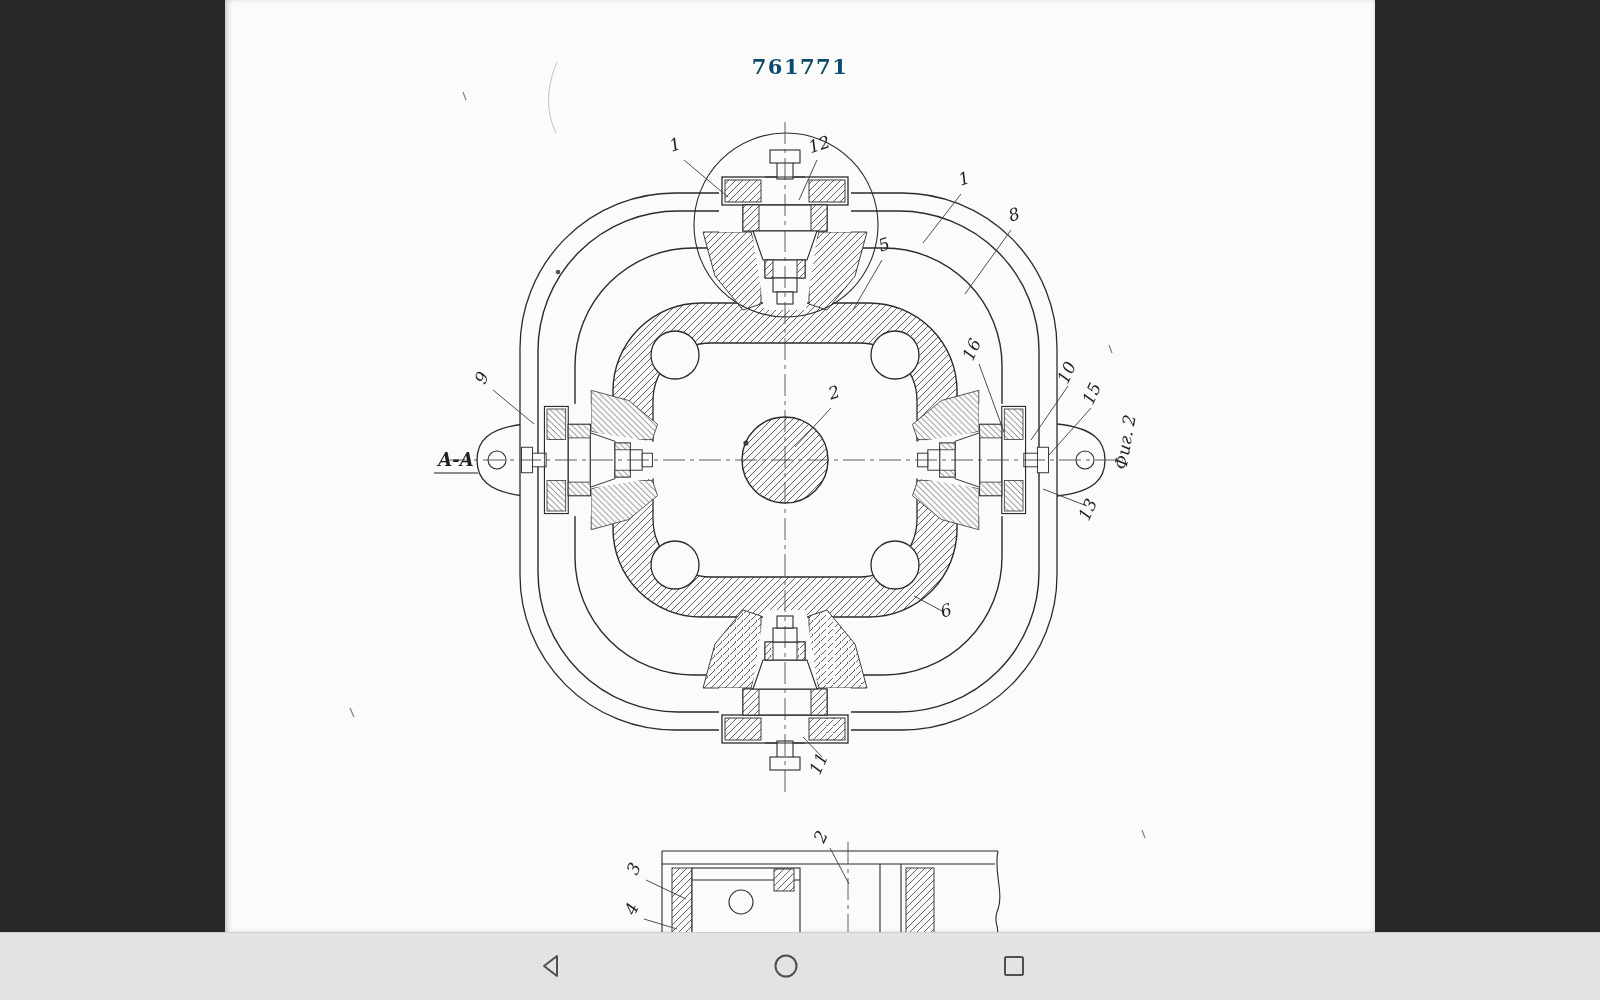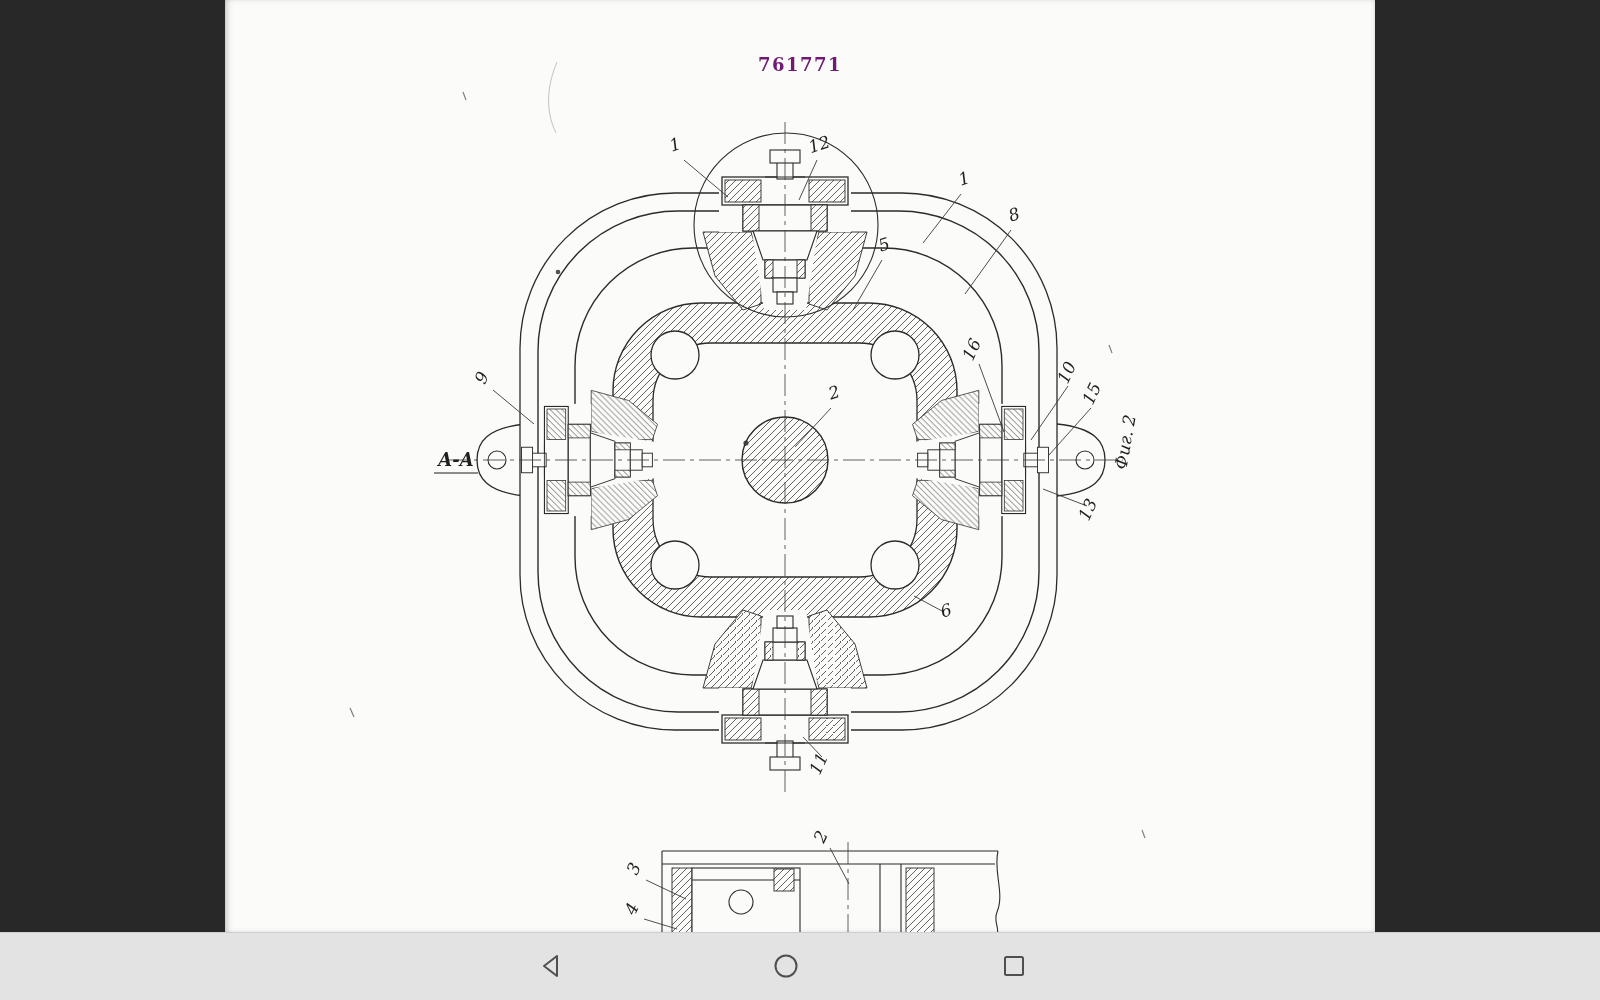--- a/index.html
+++ b/index.html
@@ -4,21 +4,21 @@
 <style>
   html,body{margin:0;padding:0;background:#1c1c1c;}
   .screen{position:relative;width:1600px;height:1000px;background:#2a2a2a;overflow:hidden;
           font-family:"DejaVu Serif", serif;}
   .sidebar{position:absolute;top:0;height:932px;width:225px;background:#282828;}
   .sidebar.left{left:0;}
   .sidebar.right{left:1375px;}
   .page{position:absolute;left:225px;top:0;width:1150px;height:932px;background:#fbfbf9;
         box-shadow:inset 4px 0 8px -5px rgba(0,0,0,.45), inset -3px 0 6px -5px rgba(0,0,0,.3);}
   .patent-number{position:absolute;left:0;right:0;top:54px;text-align:center;
-        font-weight:bold;font-size:18px;letter-spacing:1.5px;color:#701a75;}
+        font-weight:bold;font-size:21px;letter-spacing:1.5px;color:#0c4a6e;}
   .drawing{position:absolute;left:0;top:0;}
 
   
   .s14{stroke:#2b2b2b;stroke-width:1.4;fill:none;}
   .s11{stroke:#2b2b2b;stroke-width:1.1;fill:none;}
   .fw{fill:#fbfbf9;stroke:#2b2b2b;stroke-width:1.3;}
   .fwthin{fill:#fbfbf9;stroke:#2b2b2b;stroke-width:1.1;}
   .fh{fill:url(#hatch);stroke:#2b2b2b;stroke-width:0.9;}
   .blank{fill:#fbfbf9;stroke:none;}
   .leader{stroke:#3a3a3a;stroke-width:0.9;fill:none;}

